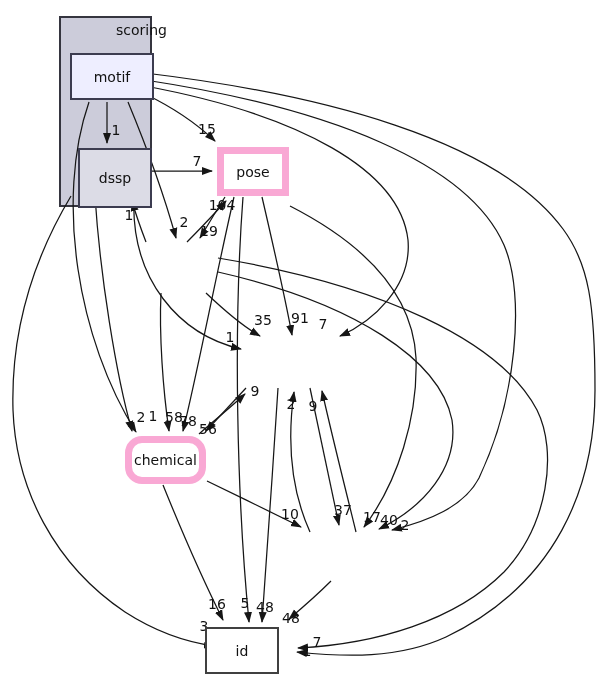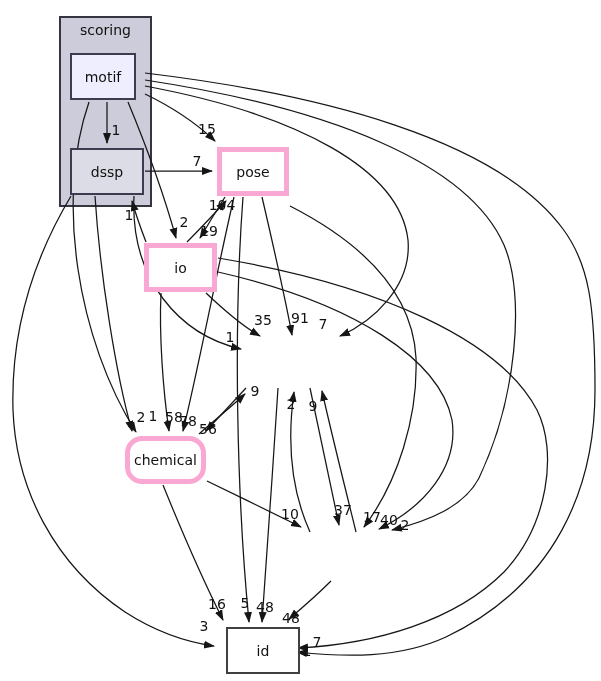--- a/index.html
+++ b/index.html
@@ -6,39 +6,39 @@
   #canvas{
     position:relative;width:601px;height:681px;background:#ffffff;overflow:hidden;
     font-family:"DejaVu Sans","Liberation Sans",sans-serif;color:#111;
   }
   #cluster{
     position:absolute;left:59px;top:16px;width:93px;height:191px;
     background:#ccccda;border:2px solid #35353f;box-sizing:border-box;z-index:1;
   }
   #cluster-label{
     position:absolute;left:0;top:4px;width:100%;text-align:center;
-    font-size:14px;color:#111;
+    font-size:14px;color:#111;padding-left:36px;
   }
   #edge-layer{position:absolute;left:0;top:0;z-index:2;}
   .node{
     position:absolute;display:flex;align-items:center;justify-content:center;
     font-size:14px;box-sizing:border-box;background:#ffffff;z-index:3;cursor:pointer;
   }
   .node-current{background:#eeeeff;border:2px solid #3c3c50;}
   .node-cluster-member{background:#dcdce6;border:2px solid #3c3c50;}
-  .node-linked{background:#ffffff;border:5px solid #f9a8d4;}
+  .node-linked{background:#ffffff;border:7px solid #f9a8d4;}
   .node-plain{background:#ffffff;border:2px solid #404040;}
-  #node-motif{left:70px;top:53px;width:66px;height:47px;}
-  #node-dssp{left:70px;top:148px;width:74px;height:47px;}
+  #node-motif{left:70px;top:53px;width:84px;height:47px;}
+  #node-dssp{left:78px;top:148px;width:74px;height:60px;}
   #node-pose{left:217px;top:147px;width:72px;height:49px;}
   #node-io{left:144px;top:243px;width:73px;height:49px;}
   #node-conformation{left:246px;top:340px;width:110px;height:47px;}
   #node-chemical{left:125px;top:436px;width:81px;height:48px;border-radius:17px;}
   #node-kinematics{left:306px;top:533px;width:95px;height:47px;}
-  #node-id{left:226px;top:627px;width:74px;height:47px;}
+  #node-id{left:205px;top:627px;width:74px;height:47px;}
   .edge{fill:none;stroke:#161616;stroke-width:1.25px;}
   .edge-label{font-size:14px;fill:#111;}
 </style>
 </head>
 <body>
 
 <div id="canvas">
 
   <div id="cluster">
     <div id="cluster-label">scoring</div>
@@ -120,23 +120,20 @@
 
   <div class="node node-current" id="node-motif">
     <span>motif</span>
   </div>
   <div class="node node-cluster-member" id="node-dssp">
     <span>dssp</span>
   </div>
   <div class="node node-linked" id="node-pose">
     <span>pose</span>
   </div>
-  <div class="node node-linked" id="node-io">
-    <span>io</span>
-  </div>
   <div class="node node-linked" id="node-chemical">
     <span>chemical</span>
   </div>
   <div class="node node-plain" id="node-id">
     <span>id</span>
   </div>
 
 </div>
 
 </body></html>

